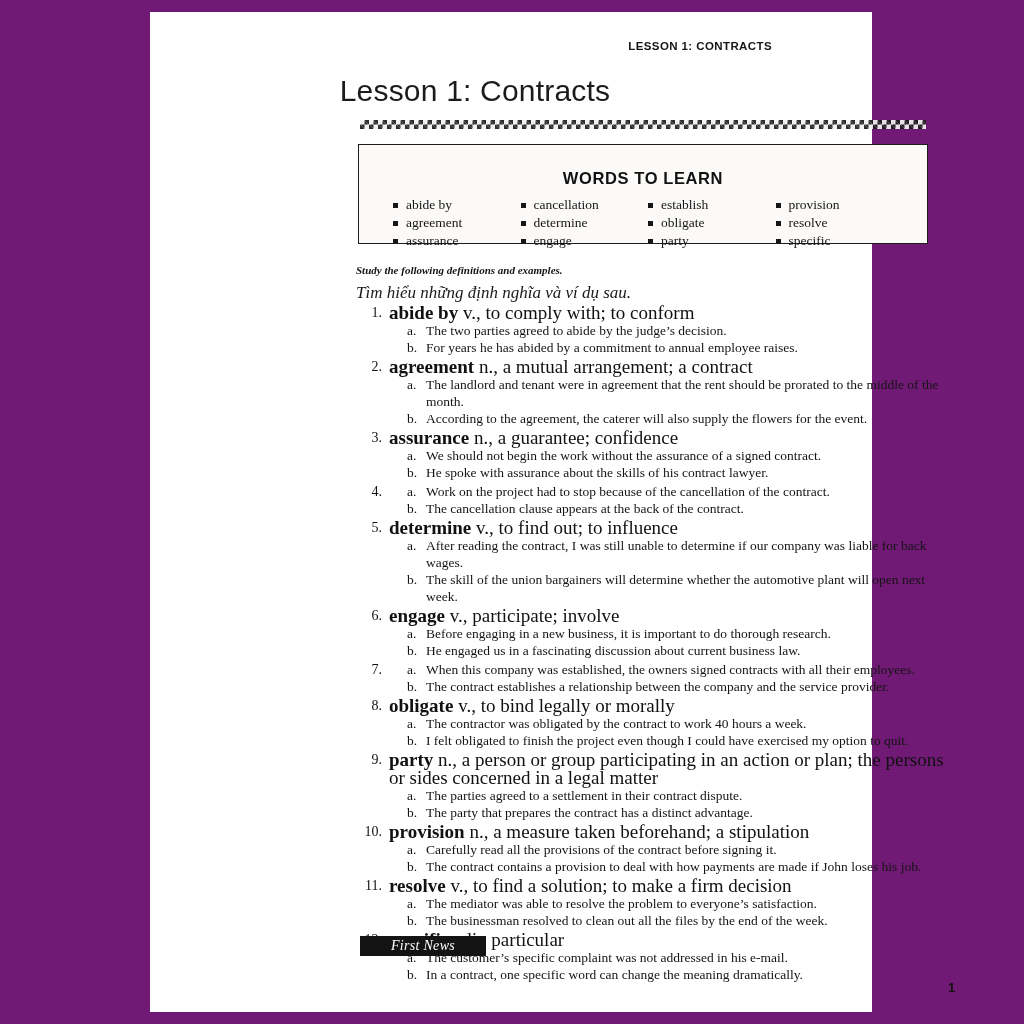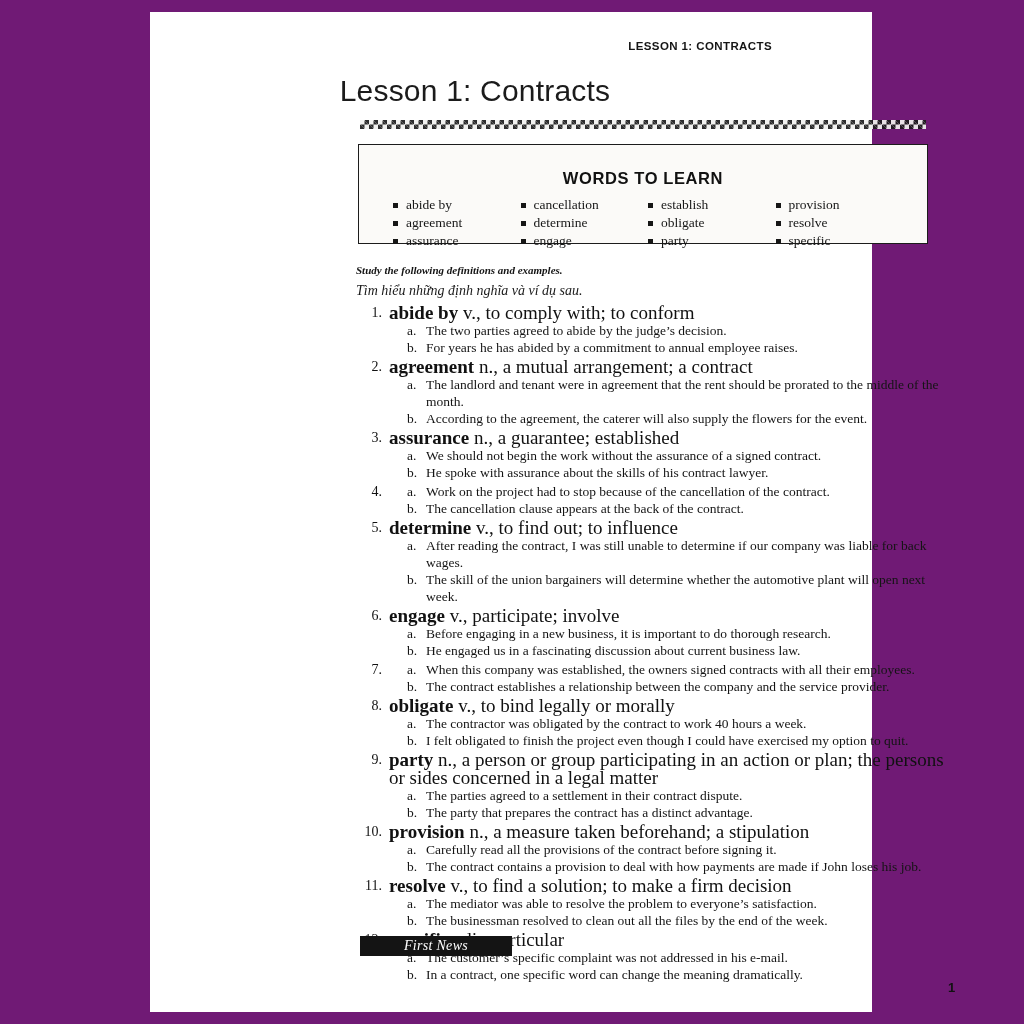--- a/index.html
+++ b/index.html
@@ -118,21 +118,21 @@
     font-style: italic;
     font-weight: bold;
     font-size: 11px;
     color: #141414;
   }
   .study-vi {
     position: absolute;
     left: 206px;
     top: 271px;
     font-style: italic;
-    font-size: 14px;
+    font-size: 17px;
     color: #1a1a1a;
   }
 
   .entries {
     position: absolute;
     left: 206px;
     top: 292px;
     width: 600px;
   }
   .entry {
@@ -170,21 +170,21 @@
     width: 19px;
     flex: none;
     font-weight: normal;
   }
   .ex-text { flex: 1 1 auto; }
 
   .footer-logo {
     position: absolute;
     left: 210px;
     top: 924px;
-    width: 152px;
+    width: 126px;
     height: 20px;
     background: #141414;
     color: #ffffff;
     display: flex;
     align-items: center;
     justify-content: center;
   }
   .footer-logo span {
     font-family: "Liberation Serif", serif;
     font-style: italic;
@@ -297,21 +297,21 @@
             </div>
             <div class="ex">
               <div class="ex-letter">b.</div>
               <div class="ex-text">According to the agreement, the caterer will also supply the flowers for the event.</div>
             </div>
           </div>
         </div>
         <div class="entry">
           <div class="entry-num">3.</div>
           <div class="entry-body">
-            <div class="headword-line"><span class="headword">assurance</span><span> n., a guarantee; established</span></div>
+            <div class="headword-line"><span class="headword">assurance</span><span> n., a guarantee; confidence</span></div>
             <div class="ex">
               <div class="ex-letter">a.</div>
               <div class="ex-text">We should not begin the work without the assurance of a signed contract.</div>
             </div>
             <div class="ex">
               <div class="ex-letter">b.</div>
               <div class="ex-text">He spoke with assurance about the skills of his contract lawyer.</div>
             </div>
           </div>
         </div>

